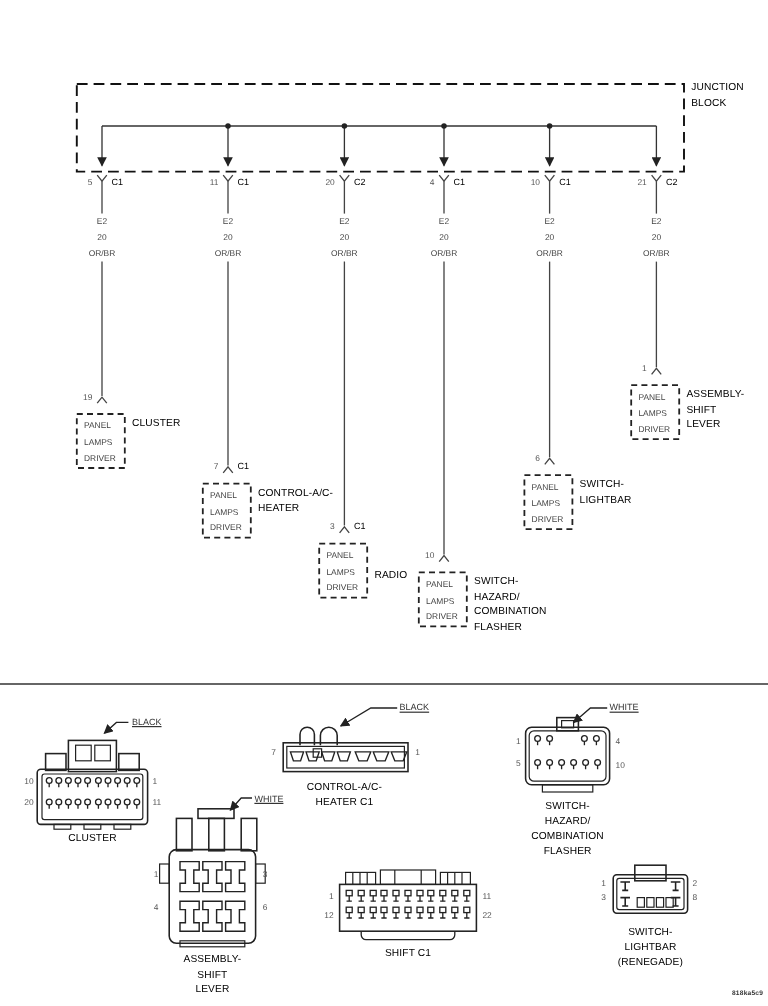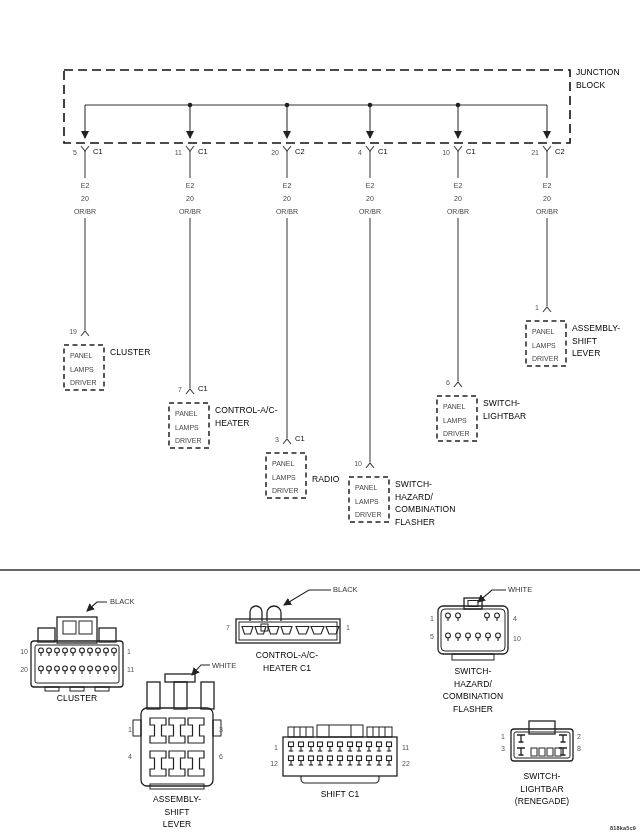--- a/index.html
+++ b/index.html
@@ -7,21 +7,21 @@
         font-family:"Liberation Sans",sans-serif;color:#111;}
   #diagram-svg{position:absolute;left:0;top:0;}
   .abs{position:absolute;}
   .num{font-size:7px;color:#555;line-height:9px;}
   .r{text-align:right;}
   .bold{font-weight:normal;font-size:8.5px;color:#000;line-height:12.5px;white-space:pre-line;letter-spacing:.1px;}
   .conn{font-weight:normal;font-size:7.5px;color:#000;line-height:9px;}
   .wirelbl{font-size:7px;color:#444;text-align:center;line-height:13px;}
   .wirelbl span{display:block;}
   .boxlbl{font-size:7px;color:#444;line-height:13.5px;white-space:pre-line;}
-  .colorlbl{font-size:7.5px;color:#333;line-height:9px;}
+  .colorlbl{font-size:7.5px;color:#333;line-height:9px;text-decoration:underline;}
   .center{text-align:center;}
   .code{font-size:5.5px;font-weight:bold;color:#333;text-align:right;letter-spacing:.2px;}
 </style>
 </head>
 <body>
 
 <div id="page">
 
   <svg id="diagram-svg" width="640" height="838" viewBox="0 0 640 838">
     <defs>

